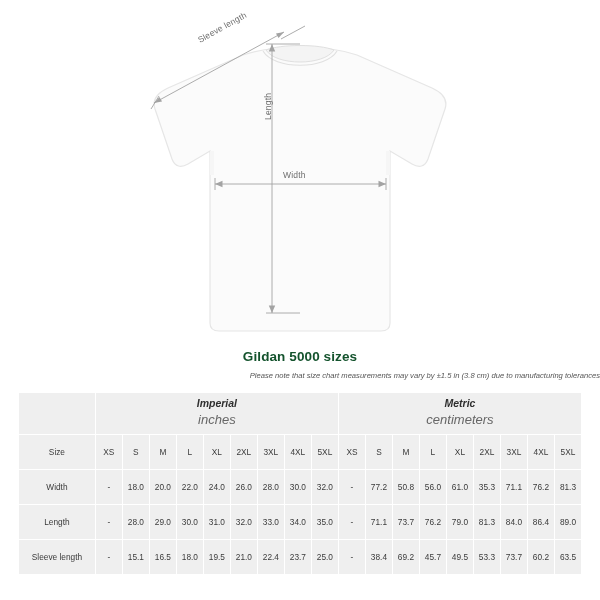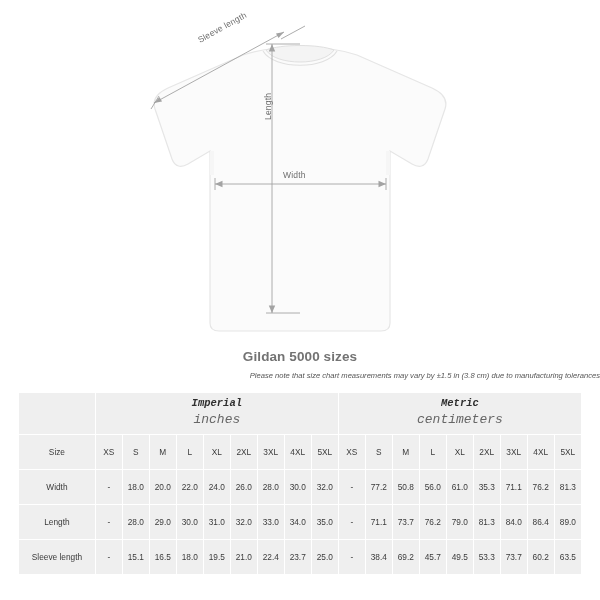--- a/index.html
+++ b/index.html
@@ -55,21 +55,21 @@
   }
 
   
   .title-block {
     text-align: center;
     margin-top: 4px;
   }
   .chart-title {
     font-size: 13.5px;
     font-weight: bold;
-    color: #737373;
+    color: #14532d;
     letter-spacing: 0.1px;
   }
   .chart-note {
     font-size: 7.6px;
     color: #555555;
     font-style: italic;
     margin-top: 7px;
     text-align: right;
   }
 
@@ -89,21 +89,20 @@
     color: #3a3a3a;
     font-size: 8.3px;
     text-align: center;
     padding: 0;
     height: 34px;
     font-weight: normal;
   }
   .sys-head {
     height: 42px !important;
     background: #b91c1c;
-    font-family: Liberation Mono, monospace;
   }
   .sys-name {
     font-size: 10.5px;
     font-weight: bold;
     font-style: italic;
     color: #2f2f2f;
     display: block;
     line-height: 1.25;
   }
   .sys-unit {

